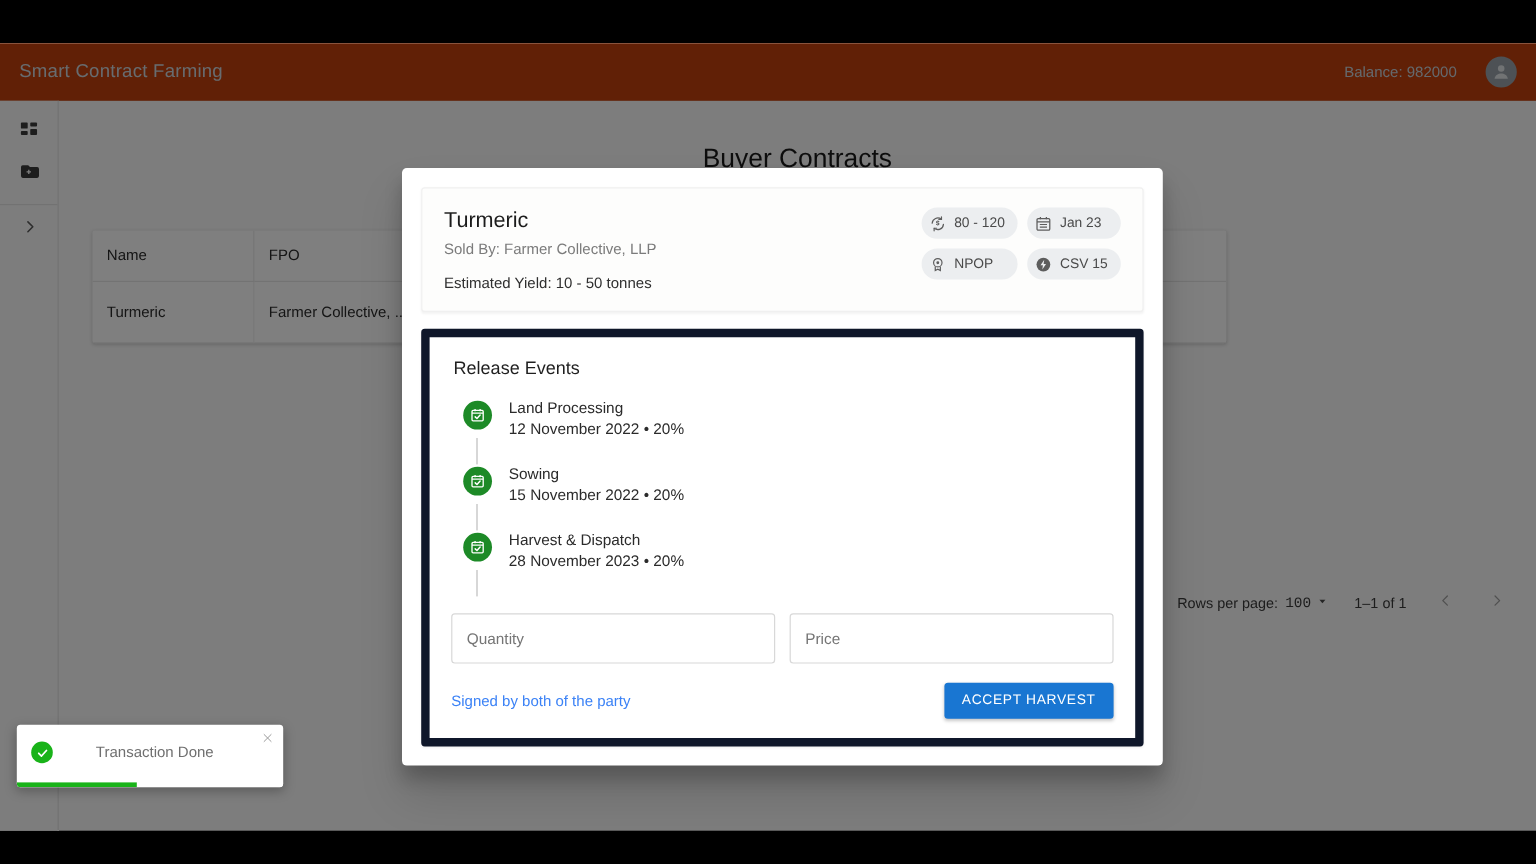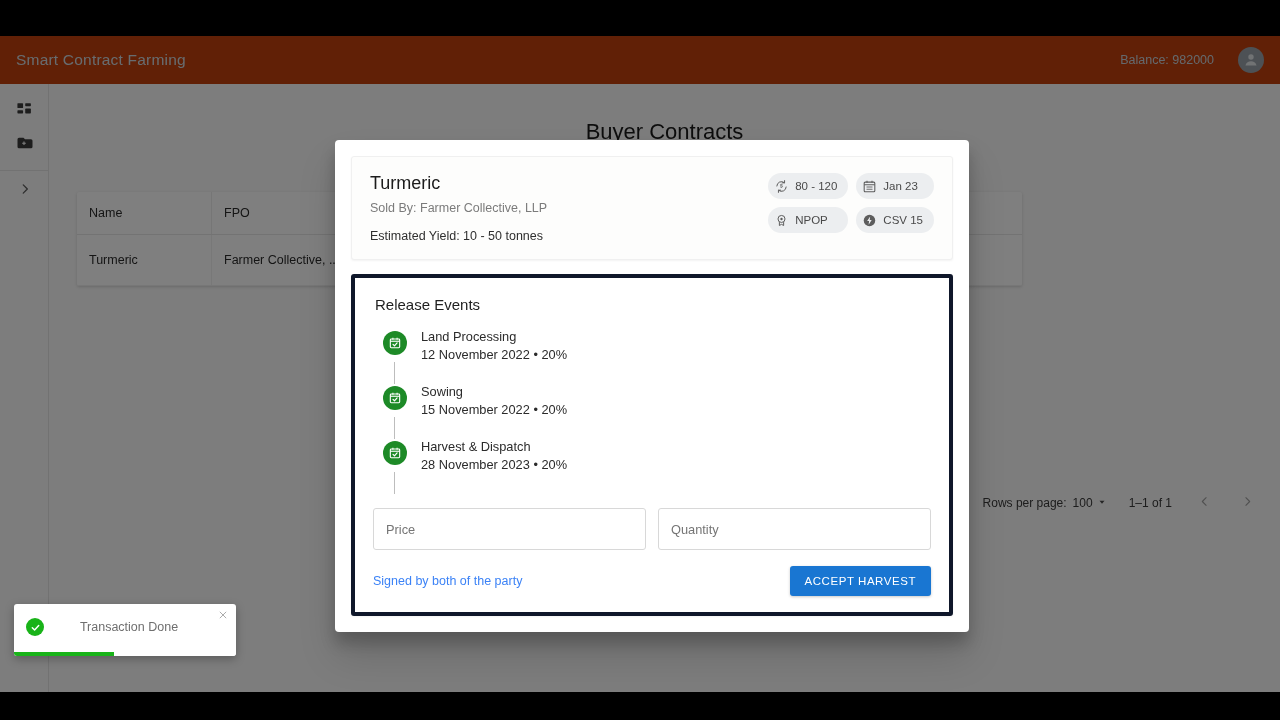--- a/index.html
+++ b/index.html
@@ -175,21 +175,21 @@
     position: absolute;
     right: 22px;
     bottom: 18px;
     display: flex;
     align-items: center;
     gap: 22px;
     font-size: 12px;
     color: #3a3a3a;
   }
   #pagination .rpp { display: flex; align-items: center; gap: 6px; }
-  #pagination .rpp .val { display: flex; align-items: flex-end; gap: 4px; }
+  #pagination .rpp .val { display: flex; align-items: flex-end; gap: 4px; font-family: Liberation Mono, monospace; }
   #pagination .arrow {
     color: #9a9a9a;
     font-size: 15px;
     padding: 0 4px;
   }
 
   
   #backdrop {
     position: absolute;
     left: 0; top: 0;
@@ -252,21 +252,21 @@
     font-size: 11.5px;
     color: #4a4a4a;
     height: 18px;
     white-space: nowrap;
   }
   .chip .gi { display: flex; align-items: center; }
 
   .events-card {
     margin-top: 14px;
     background: #ffffff;
-    border: 4px solid #0f172a;
+    border: 7px solid #0f172a;
     border-radius: 3px;
     padding: 18px 18px 16px 18px;
     box-shadow: 0 1px 2px rgba(0,0,0,.05);
   }
   .events-title {
     font-size: 15px;
     color: #1f1f1f;
     margin: 0 0 16px 2px;
     font-weight: 400;
   }
@@ -612,22 +612,22 @@
               <div class="tl-text">
                 <div class="ev-name">Harvest &amp; Dispatch</div>
                 <div class="ev-meta">28 November 2023 • 20%</div>
               </div>
             </div>
             <div class="tl-connector"></div>
 
           </div>
 
           <div class="fields">
+            <input class="tf" type="text" placeholder="Quantity" style="">
             <input class="tf" type="text" placeholder="Price" style="">
-            <input class="tf" type="text" placeholder="Quantity" style="">
           </div>
 
           <div class="foot">
             <div class="signed">Signed by both of the party</div>
             <button class="accept-btn" style="background: rgb(25, 118, 210);">ACCEPT HARVEST</button>
           </div>
         </div>
 
       </div>
     </div>

